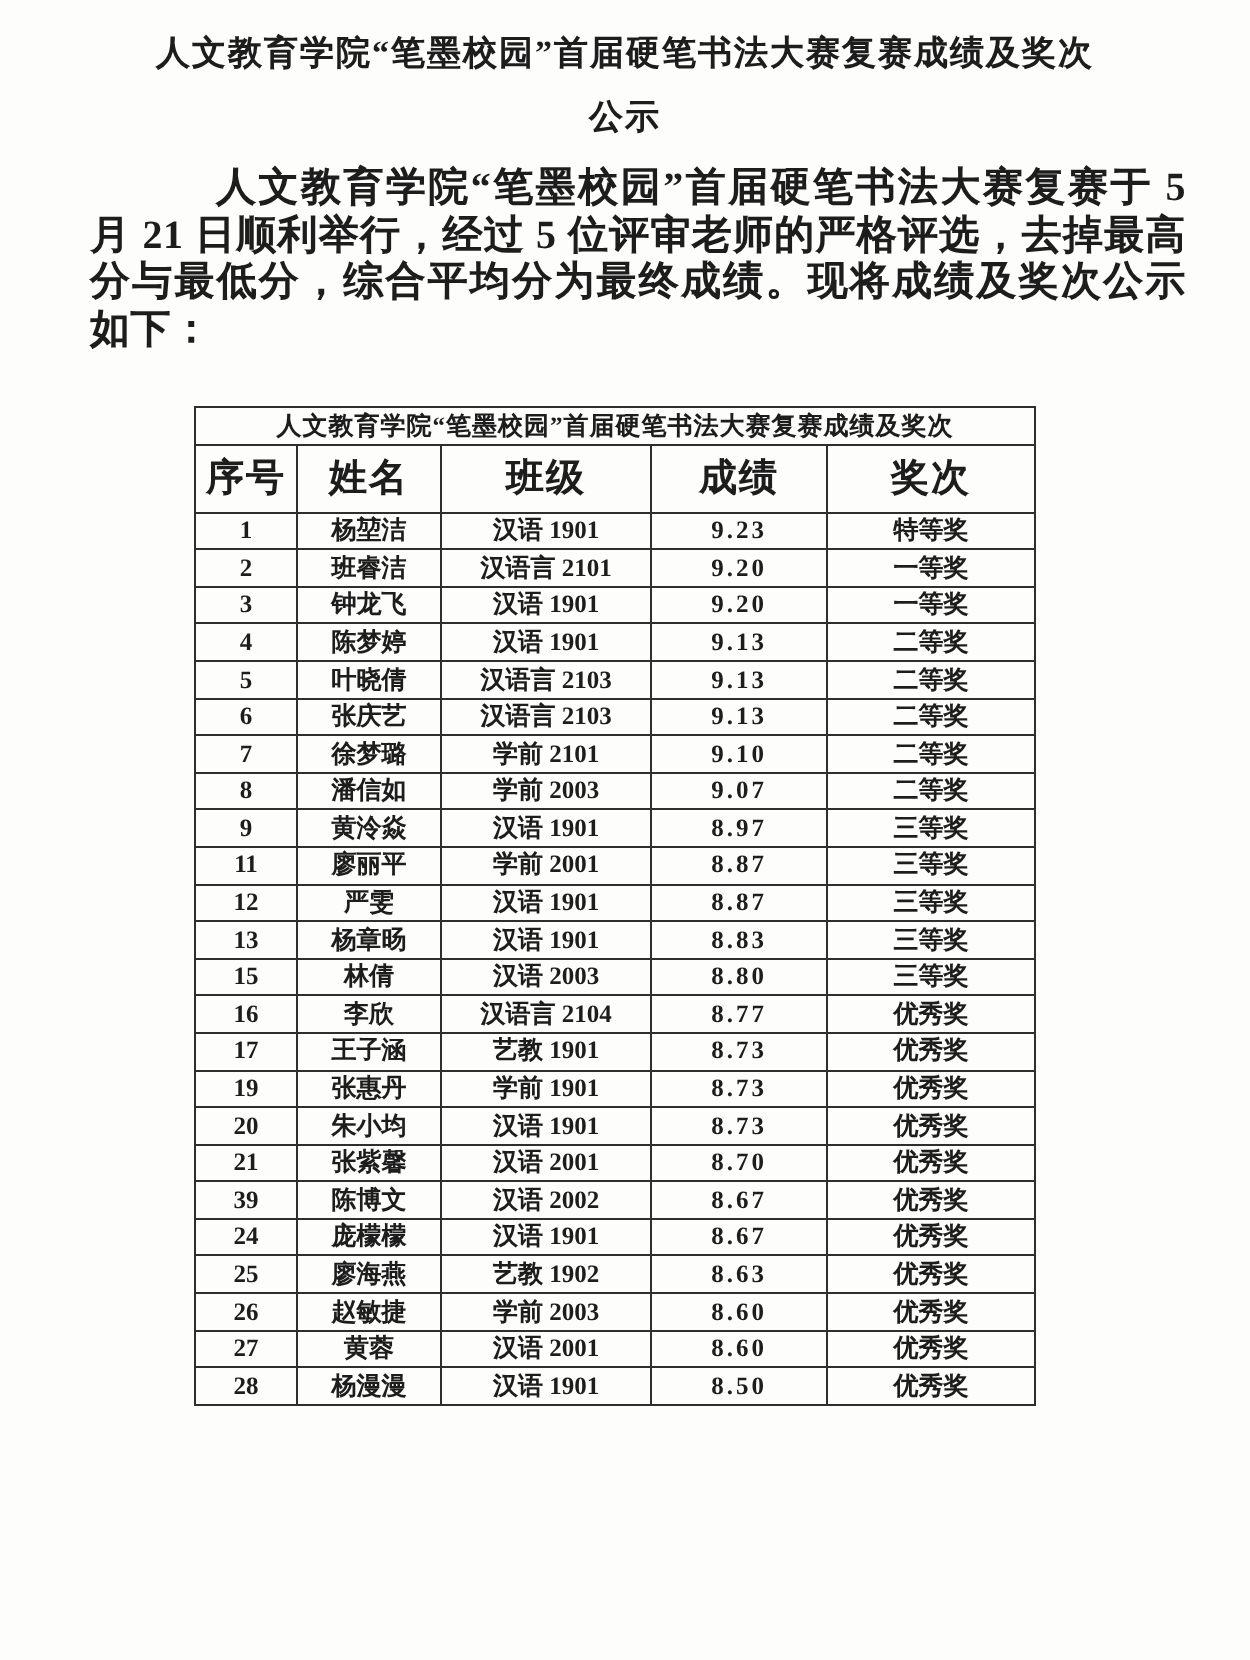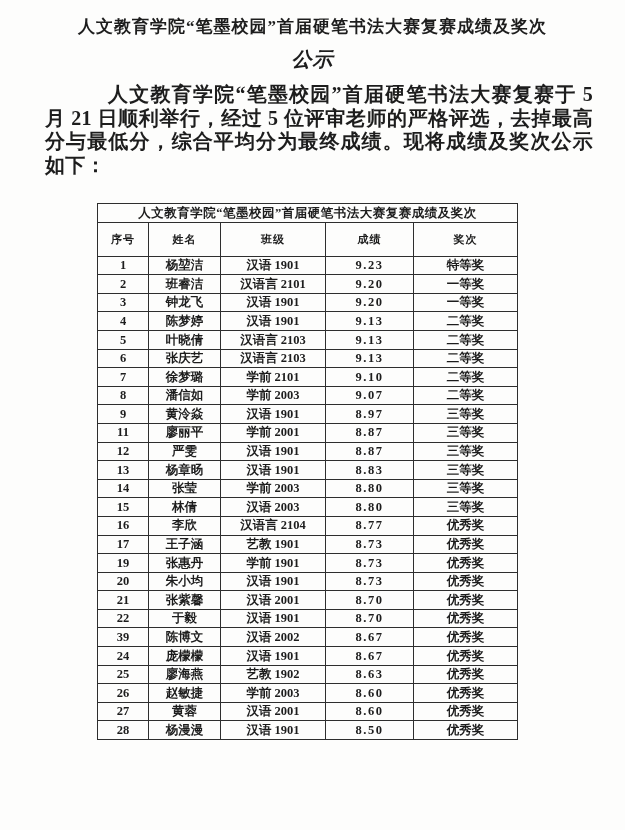--- a/index.html
+++ b/index.html
@@ -19,25 +19,24 @@
     margin: 17px 30px 0 30px;
     text-align: center;
     font-size: 17px;
     font-weight: 700;
     letter-spacing: 1px;
     line-height: 20px;
   }
   .doc-title-line2 {
     margin-top: 12px;
     text-align: center;
-    font-size: 20px;
+    font-size: 17px;
     font-weight: 700;
     letter-spacing: 1px;
     line-height: 20px;
-    font-style: italic;
   }
   .intro {
     margin: 14px 32px 0 45px;
     font-size: 20px;
     font-weight: 600;
     line-height: 23.5px;
     text-align: justify;
     text-indent: 63px;
     letter-spacing: 0.3px;
   }
@@ -56,21 +55,21 @@
     white-space: nowrap;
   }
   td.table-caption-cell {
     height: 47px;
     font-size: 15px;
     font-weight: 700;
     letter-spacing: 0.5px;
   }
   table.results th {
     height: 33px;
-    font-size: 11px;
+    font-size: 19px;
     font-weight: 700;
     letter-spacing: 1px;
   }
   table.results tbody td {
     height: 17.6px;
     font-size: 12.5px;
     font-weight: 600;
     line-height: 1;
   }
   table.results tbody td.score {
@@ -184,27 +183,20 @@
         <td>三等奖</td>
       </tr>
       <tr>
         <td>13</td>
         <td>杨章旸</td>
         <td>汉语 1901</td>
         <td class="score">8.83</td>
         <td>三等奖</td>
       </tr>
       <tr>
-        <td>14</td>
-        <td>张莹</td>
-        <td>学前 2003</td>
-        <td class="score">8.80</td>
-        <td>三等奖</td>
-      </tr>
-      <tr>
         <td>15</td>
         <td>林倩</td>
         <td>汉语 2003</td>
         <td class="score">8.80</td>
         <td>三等奖</td>
       </tr>
       <tr>
         <td>16</td>
         <td>李欣</td>
         <td>汉语言 2104</td>
@@ -233,27 +225,20 @@
         <td>优秀奖</td>
       </tr>
       <tr>
         <td>21</td>
         <td>张紫馨</td>
         <td>汉语 2001</td>
         <td class="score">8.70</td>
         <td>优秀奖</td>
       </tr>
       <tr>
-        <td>22</td>
-        <td>于毅</td>
-        <td>汉语 1901</td>
-        <td class="score">8.70</td>
-        <td>优秀奖</td>
-      </tr>
-      <tr>
         <td>39</td>
         <td>陈博文</td>
         <td>汉语 2002</td>
         <td class="score">8.67</td>
         <td>优秀奖</td>
       </tr>
       <tr>
         <td>24</td>
         <td>庞檬檬</td>
         <td>汉语 1901</td>

